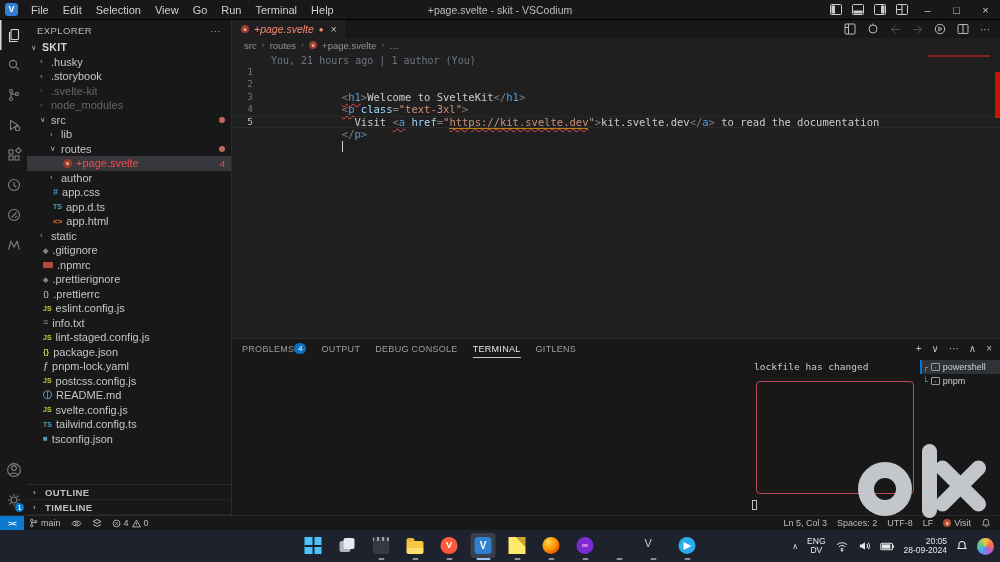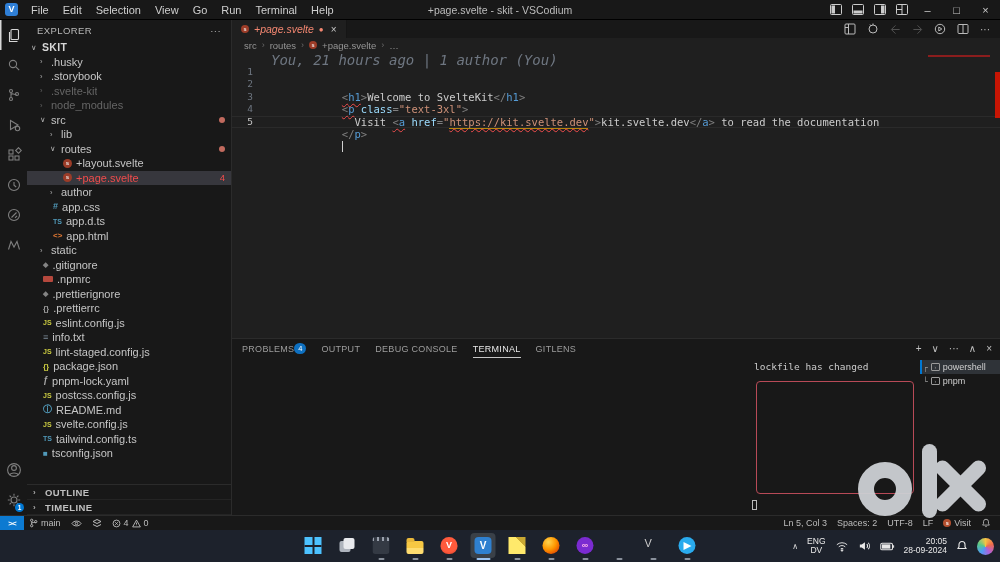--- a/index.html
+++ b/index.html
@@ -69,21 +69,21 @@
   #editorcol{flex:1;display:flex;flex-direction:column;min-width:0;background:#1f1f1f}
   #tabbar{height:18px;background:#181818;display:flex;flex:none}
   .tab{background:#1f1f1f;display:flex;align-items:center;gap:5px;padding:0 9px;border-right:1px solid #151515}
   .tab-label{font-style:italic;font-size:10.5px;color:#f48771}
   .tab-dirty{color:#f48771;font-size:8px}
   .tab-close{color:#c8c8c8;font-size:10px;margin-left:2px}
   #breadcrumb{height:14px;display:flex;align-items:center;gap:5px;padding-left:12px;color:#959595;font-size:9.5px;flex:none}
   .bsep{color:#6a6a6a;font-size:9px}
   .minisvelte{width:8px;height:8px;border-radius:50%;background:#9c3c28;color:#eee;font-size:5.5px;text-align:center;line-height:8px;font-weight:bold}
   #codearea{flex:1;position:relative;font-family:"DejaVu Sans Mono",monospace;padding-top:3px;overflow:hidden}
-  .blame{padding-left:39px;height:11px;line-height:11px;color:#6e7681;font-style:italic;font-size:14px}
+  .blame{padding-left:39px;height:11px;line-height:11px;color:#6e7681;font-size:10px}
   .code-line{display:flex;height:12.4px;line-height:12.4px;font-size:10.5px}
   .code-line.active{box-shadow:inset 0 1px 0 #2a2a2a,inset 0 -1px 0 #2a2a2a}
   .gutter{width:34px;flex:none;text-align:right;padding-right:13px;color:#6e7681;font-size:9.5px}
   .code-line.active .gutter{color:#c6c6c6}
   .lc{white-space:pre}
   .c-p{color:#808080}.c-tag{color:#569cd6}.c-attr{color:#9cdcfe}.c-str{color:#ce9178}.c-tx{color:#cccccc}
   .c-link{color:#ce9178;border-bottom:1px solid #b8860b}
   .sq{text-decoration:underline wavy #f14c4c;text-decoration-thickness:1px;text-underline-offset:2px}
   .c-caret{display:inline-block;width:1.5px;height:11px;background:#d0d0d0;vertical-align:-2px}
   #mm-errline{position:absolute;top:3px;right:10px;width:62px;height:2px;background:#8b1d1d}
@@ -333,27 +333,20 @@
 
         </div>
         <div class="row lv-2">
           <span class="chev">∨</span>
 
           <span class="flabel">routes</span>
           <span class="grow"></span>
           <span class="dotb"></span>
 
         </div>
-        <div class="row lv-3">
-          <span class="chev"></span>
-          <span class="ficon ic-svelte">s</span>
-          <span class="flabel">+layout.svelte</span>
-          <span class="grow"></span>
-
-        </div>
         <div class="row lv-3 sel err">
           <span class="chev"></span>
           <span class="ficon ic-svelte">s</span>
           <span class="flabel">+page.svelte</span>
           <span class="grow"></span>
 
           <span class="numb">4</span>
         </div>
         <div class="row lv-2">
           <span class="chev">›</span>

